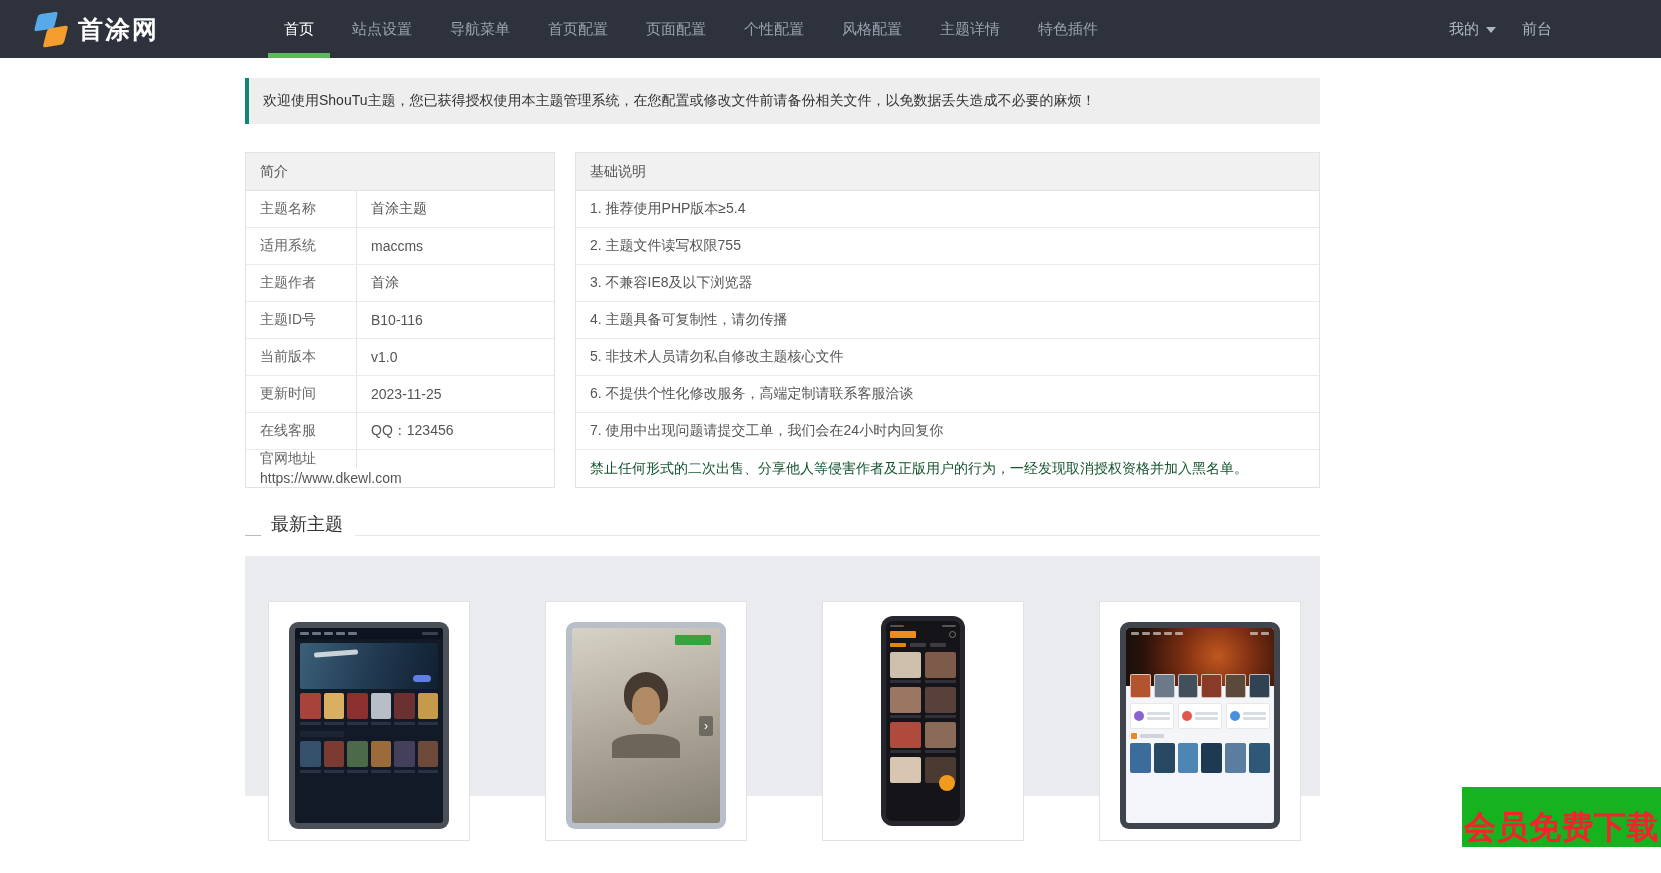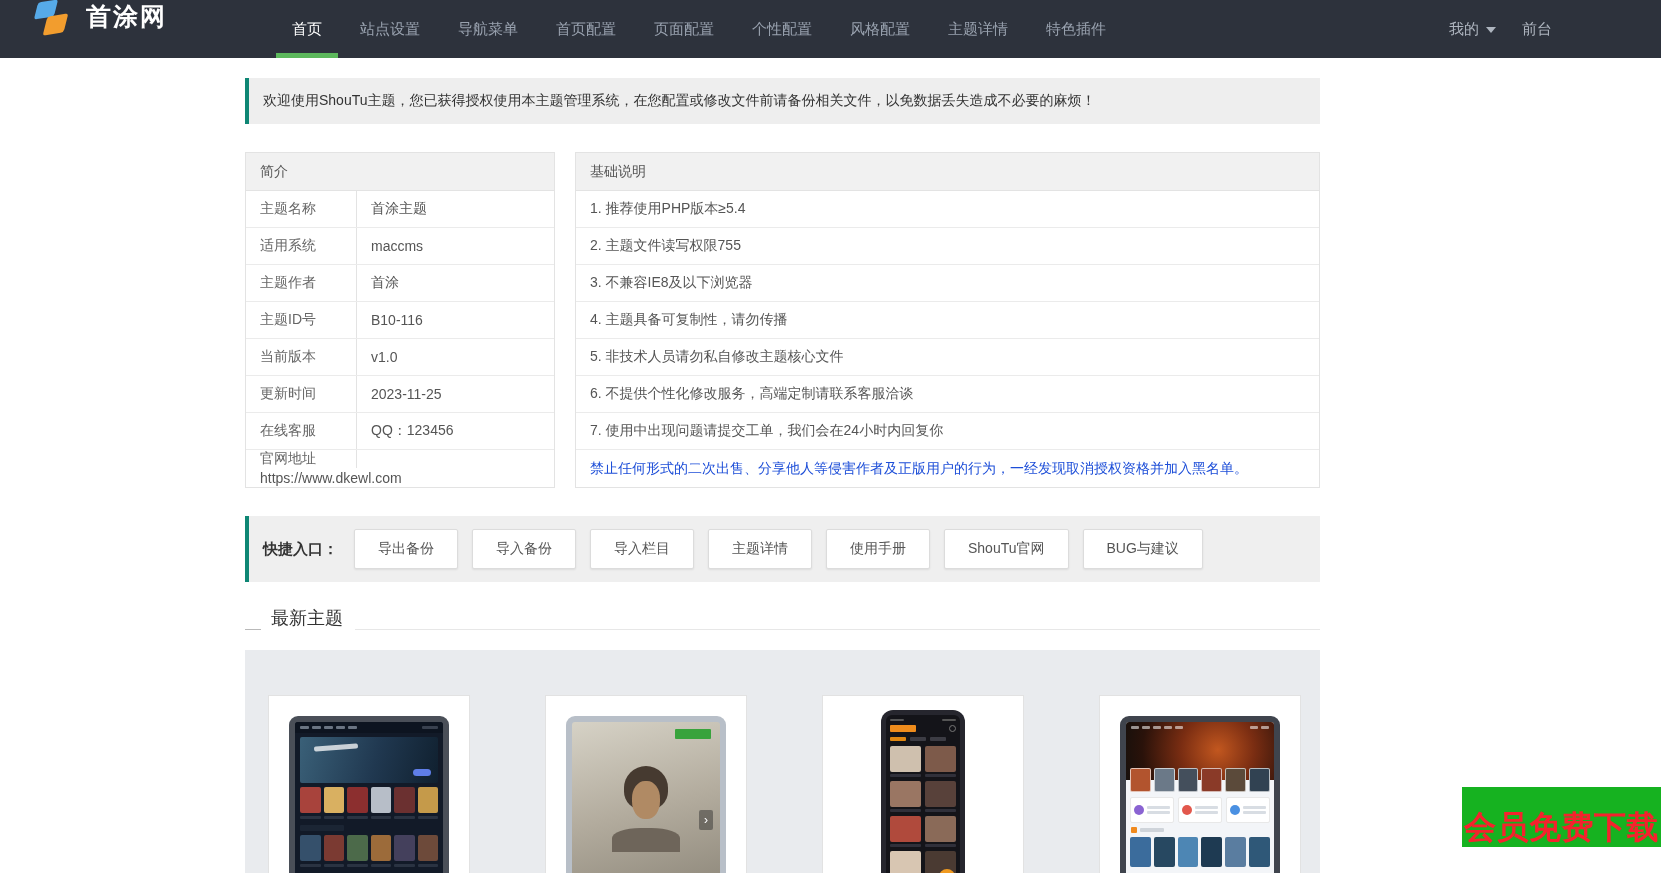--- a/index.html
+++ b/index.html
@@ -8,21 +8,21 @@
     width:1661px; height:873px; overflow:hidden; position:relative;
     background:#ffffff;
     font-family:"Liberation Sans","DejaVu Sans",sans-serif;
     color:#333;
   }
 
   
   .navbar{
     height:58px; background:#2d323c; display:flex; align-items:stretch;
   }
-  .logo{ display:flex; align-items:flex-start; gap:20px; margin-left:36px; cursor:pointer; }
+  .logo{ display:flex; align-items:center; gap:12px; margin-left:36px; cursor:pointer; }
   .logo-icon{ position:relative; width:30px; height:34px; }
   .logo-icon .li-blue{
     position:absolute; left:0; top:1px; width:20px; height:17px;
     background:#56aae8; transform:skew(-14deg,-9deg); border-radius:3px;
   }
   .logo-icon .li-orange{
     position:absolute; right:0; bottom:0; width:21px; height:19px;
     background:#f29d2e; transform:skew(-14deg,-9deg); border-radius:3px;
   }
   .logo-text{ color:#fff; font-size:25px; font-weight:bold; letter-spacing:2px; }
@@ -71,21 +71,21 @@
   }
   .tvalue{
     flex:1; padding-left:14px; display:flex; align-items:center;
     font-size:14px; color:#555;
   }
   .nrow{
     height:37px; border-bottom:1px solid #ebebeb; padding-left:14px;
     display:flex; align-items:center; font-size:14px; color:#555;
   }
   .nrow:last-child{ border-bottom:none; }
-  .nrow.warning{ color:#1d4ed8; }
+  .nrow.warning{ color:#14532d; }
 
   
   .quick-entry{
     margin-top:28px; height:66px; background:#efefef;
     border-left:4px solid #0e8674; display:flex; align-items:center; padding-left:14px;
   }
   .qe-label{ font-size:15px; font-weight:bold; color:#333; margin-right:16px; }
   .qe-btn{
     background:#fff; border:1px solid #dcdcdc; border-radius:2px;
     box-shadow:0 1px 2px rgba(0,0,0,.08);
@@ -279,30 +279,20 @@
       <div class="nrow">3. 不兼容IE8及以下浏览器</div>
       <div class="nrow">4. 主题具备可复制性，请勿传播</div>
       <div class="nrow">5. 非技术人员请勿私自修改主题核心文件</div>
       <div class="nrow">6. 不提供个性化修改服务，高端定制请联系客服洽谈</div>
       <div class="nrow">7. 使用中出现问题请提交工单，我们会在24小时内回复你</div>
       <div class="nrow warning">禁止任何形式的二次出售、分享他人等侵害作者及正版用户的行为，一经发现取消授权资格并加入黑名单。</div>
     </section>
 
   </div>
 
-  <div class="quick-entry">
-    <span class="qe-label">快捷入口：</span>
-    <button class="qe-btn">导出备份</button>
-    <button class="qe-btn">导入备份</button>
-    <button class="qe-btn">导入栏目</button>
-    <button class="qe-btn">主题详情</button>
-    <button class="qe-btn">使用手册</button>
-    <button class="qe-btn">ShouTu官网</button>
-    <button class="qe-btn">BUG与建议</button>
-  </div>
 
   <div class="section-title">
     <span>最新主题</span>
   </div>
 
   <div class="themes-panel">
 
     <div class="theme-card">
       <div class="device tablet dark-frame">
         <div class="scr scr-dark">

